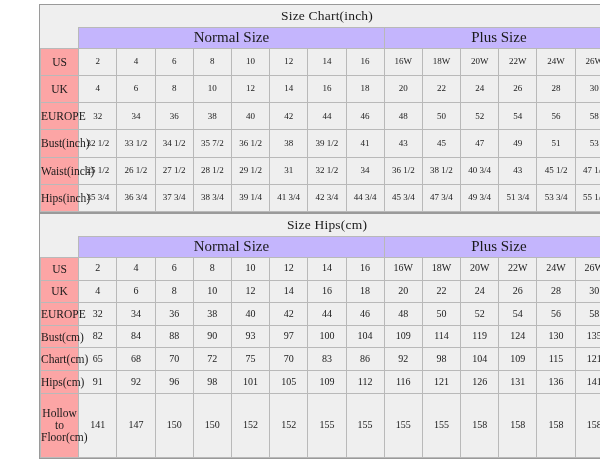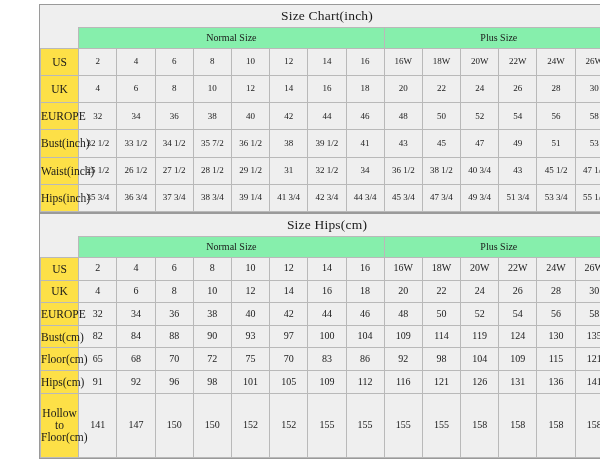--- a/index.html
+++ b/index.html
@@ -47,32 +47,32 @@
   }
   .title-cell {
     border: none !important;
     background: #efefef;
     font-size: 13.5px;
     font-weight: bold;
     letter-spacing: .2px;
     height: 22px;
   }
   .group-cell {
-    font-size: 10px;
-    background: #86efac;
+    font-size: 15px;
+    background: #c4b5fd;
     height: 20px;
   }
   .blank-cell {
     border: none !important;
     border-right: 1px solid #b9b9b9 !important;
     background: #efefef;
   }
   .row-label {
     font-size: 11.5px;
-    background: #fde047;
+    background: #fca5a5;
     width: 128px;
   }
   .data-cell {
     font-size: 9.5px;
     background: #efefef;
   }
   .inch .data-cell { font-size: 9px; }
   .cm .data-cell { font-size: 10px; }
   .inch .row-label { font-size: 11.5px; }
   .cm .row-label { font-size: 11.5px; }
@@ -272,21 +272,21 @@
         <td class="data-cell">100</td>
         <td class="data-cell">104</td>
         <td class="data-cell">109</td>
         <td class="data-cell">114</td>
         <td class="data-cell">119</td>
         <td class="data-cell">124</td>
         <td class="data-cell">130</td>
         <td class="data-cell">135</td>
       </tr>
       <tr>
-        <td class="row-label">Floor(cm)</td>
+        <td class="row-label">Chart(cm)</td>
         <td class="data-cell">65</td>
         <td class="data-cell">68</td>
         <td class="data-cell">70</td>
         <td class="data-cell">72</td>
         <td class="data-cell">75</td>
         <td class="data-cell">70</td>
         <td class="data-cell">83</td>
         <td class="data-cell">86</td>
         <td class="data-cell">92</td>
         <td class="data-cell">98</td>

